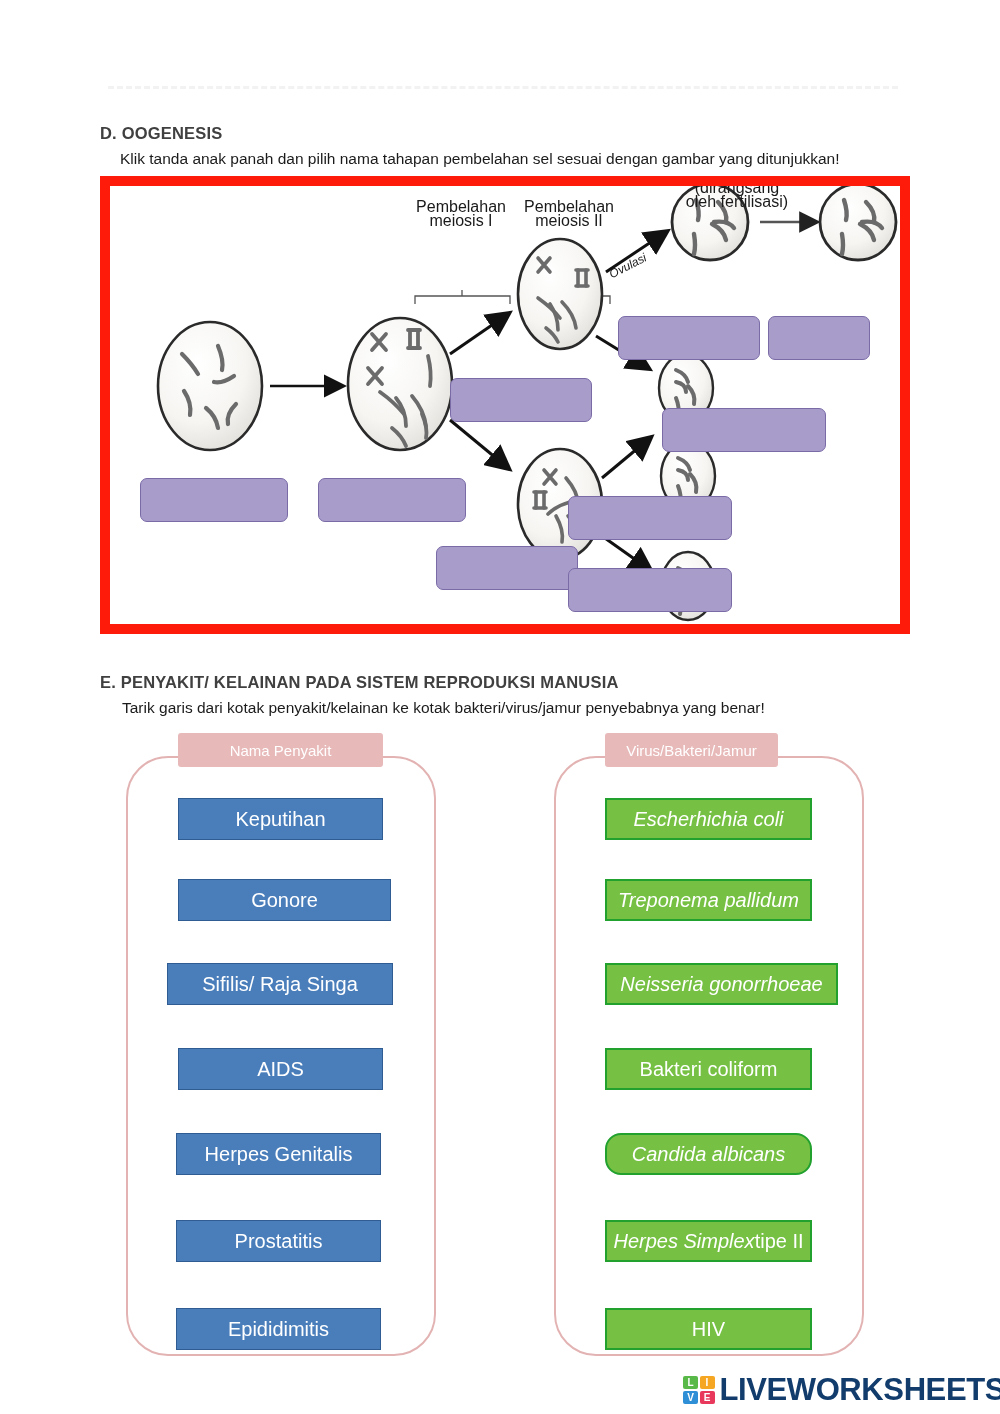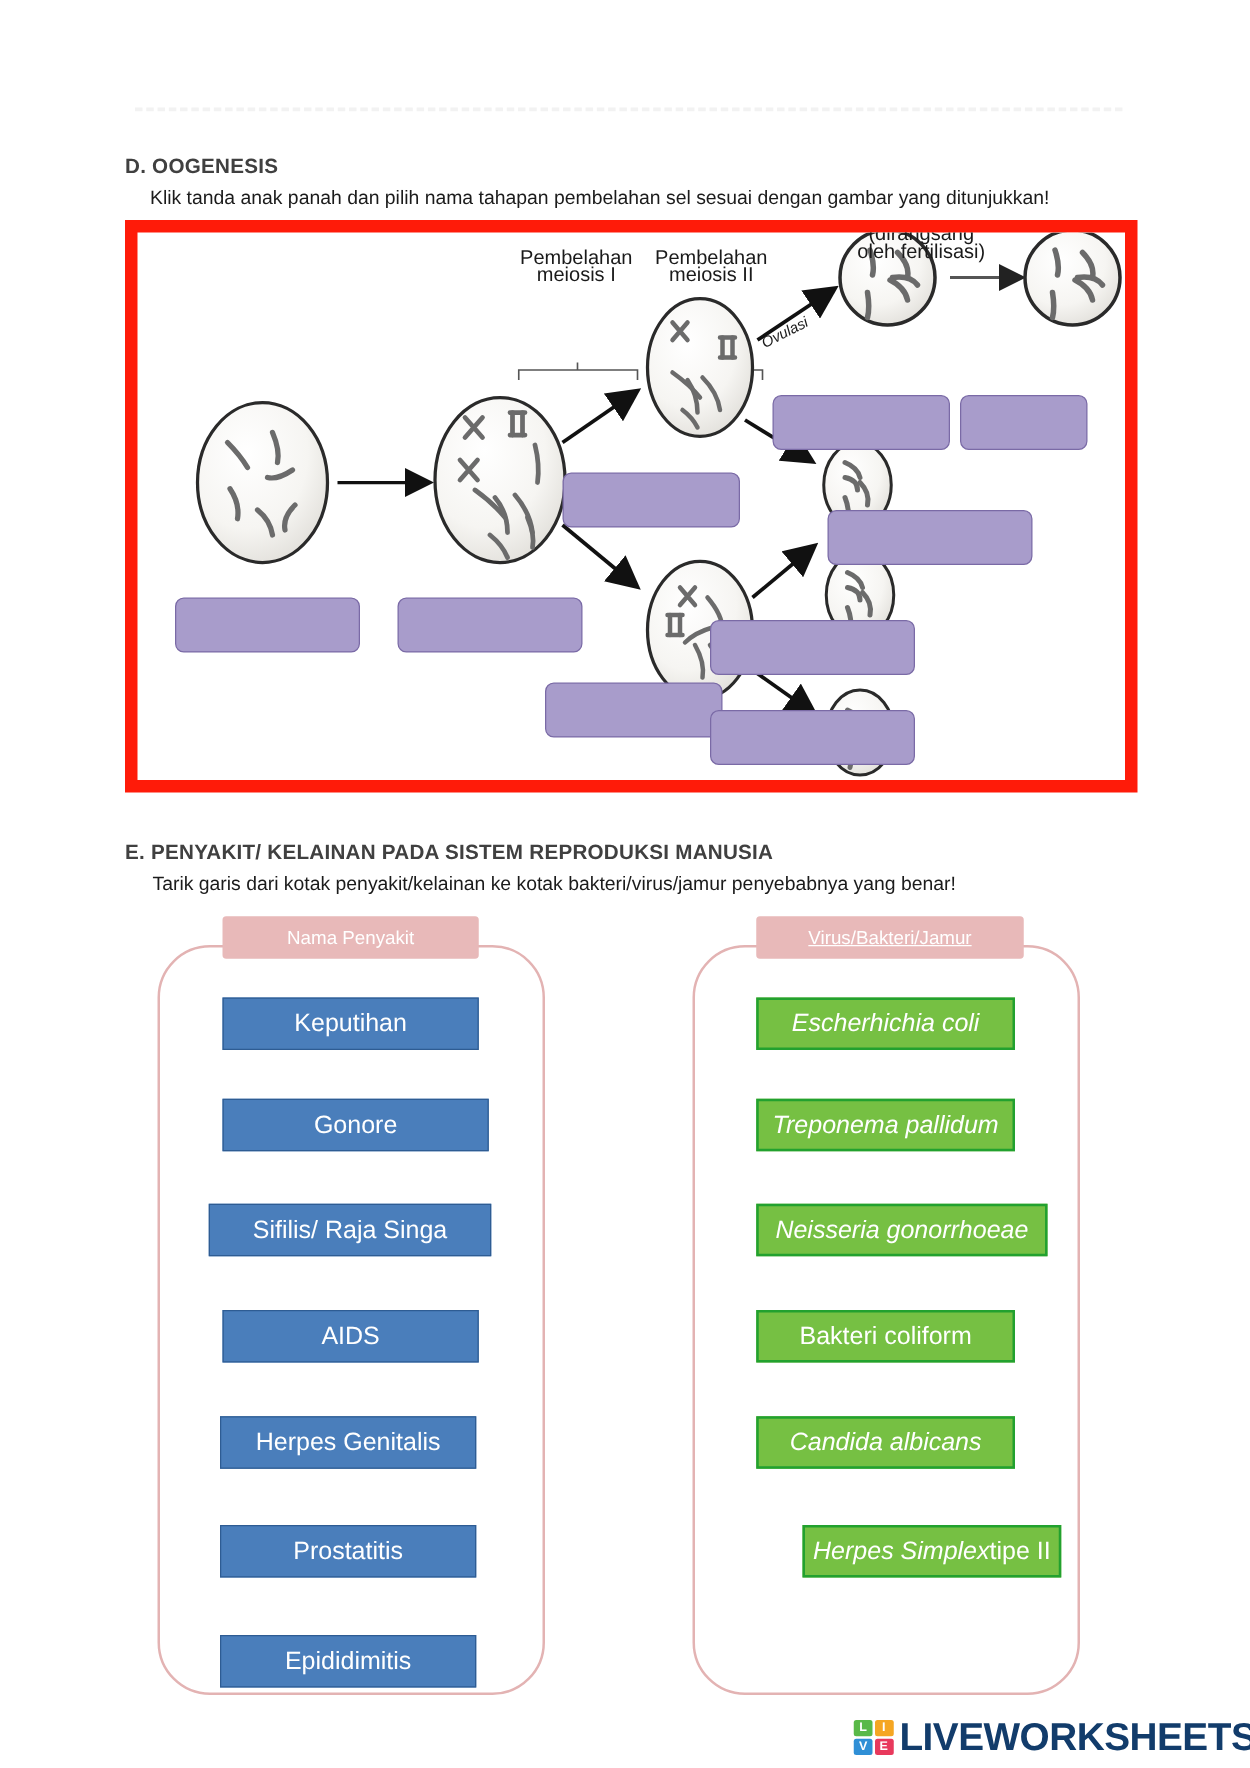--- a/index.html
+++ b/index.html
@@ -299,46 +299,50 @@
   <div class="match-pane" style="left:126px; top:756px; width:310px; height:600px;"></div>
 
   <div class="opt blue" style="left:178px; top:798px; width:205px;">Keputihan</div>
   <div class="opt blue" style="left:178px; top:879px; width:213px;">Gonore</div>
   <div class="opt blue" style="left:167px; top:963px; width:226px;">Sifilis/ Raja Singa</div>
   <div class="opt blue" style="left:178px; top:1048px; width:205px;">AIDS</div>
   <div class="opt blue" style="left:176px; top:1133px; width:205px;">Herpes Genitalis</div>
   <div class="opt blue" style="left:176px; top:1220px; width:205px;">Prostatitis</div>
   <div class="opt blue" style="left:176px; top:1308px; width:205px;">Epididimitis</div>
 
-  <div class="match-header" style="left:605px; top:733px; width:214px;text-decoration:underline;">Virus/Bakteri/Jamur</div>
+  <div class="match-header" style="left:605px; top:733px; width:173px;">Virus/Bakteri/Jamur</div>
   <div class="match-pane" style="left:554px; top:756px; width:310px; height:600px;"></div>
 
   <div class="opt green" style="left:605px; top:798px; width:207px;">
     <span class="sci">Escherhichia coli</span>
       <span class="plain"></span>
   </div>
   <div class="opt green" style="left:605px; top:879px; width:207px;">
     <span class="sci">Treponema pallidum</span>
       <span class="plain"></span>
   </div>
   <div class="opt green" style="left:605px; top:963px; width:233px;">
     <span class="sci">Neisseria gonorrhoeae</span>
       <span class="plain"></span>
   </div>
   <div class="opt green" style="left:605px; top:1048px; width:207px;text-align:center;">
     <span class="sci"></span>
       <span class="plain">Bakteri coliform</span>
   </div>
-  <div class="opt green" style="left:605px; top:1133px; width:207px;">
+  <div class="opt green" style="left:605px; top:1133px; width:207px;border-radius:16px;">
     <span class="sci">Candida albicans</span>
       <span class="plain"></span>
   </div>
-  <div class="opt green" style="left:605px; top:1220px; width:207px;margin-left:37px;">
+  <div class="opt green" style="left:605px; top:1220px; width:207px;">
     <span class="sci">Herpes Simplex </span>
       <span class="plain">tipe II</span>
+  </div>
+  <div class="opt green" style="left:605px; top:1308px; width:207px;">
+    <span class="sci"></span>
+      <span class="plain">HIV</span>
   </div>
 
   <div class="logo" style="left:683px; top:1372px;">
     <div class="logo-tiles">
       <span class="lt-l">L</span>
       <span class="lt-i">I</span>
       <span class="lt-v">V</span>
       <span class="lt-e">E</span>
     </div>
     <div class="logo-text">LIVEWORKSHEETS</div>

